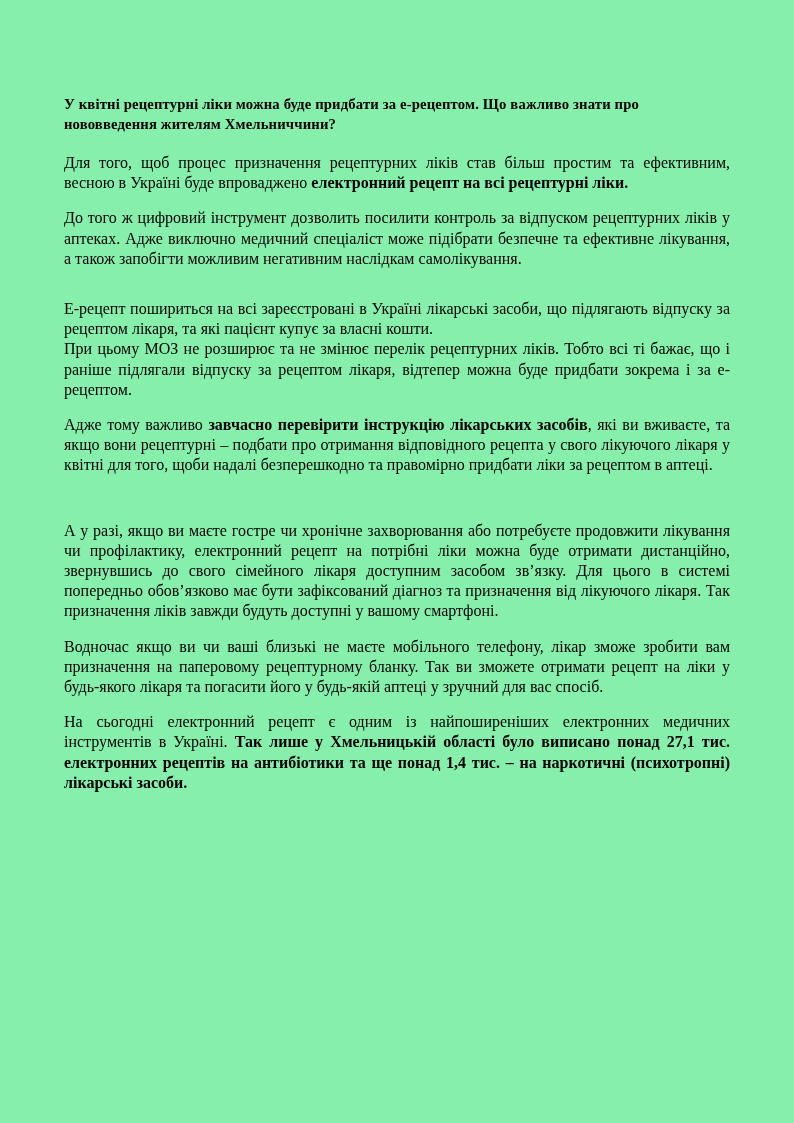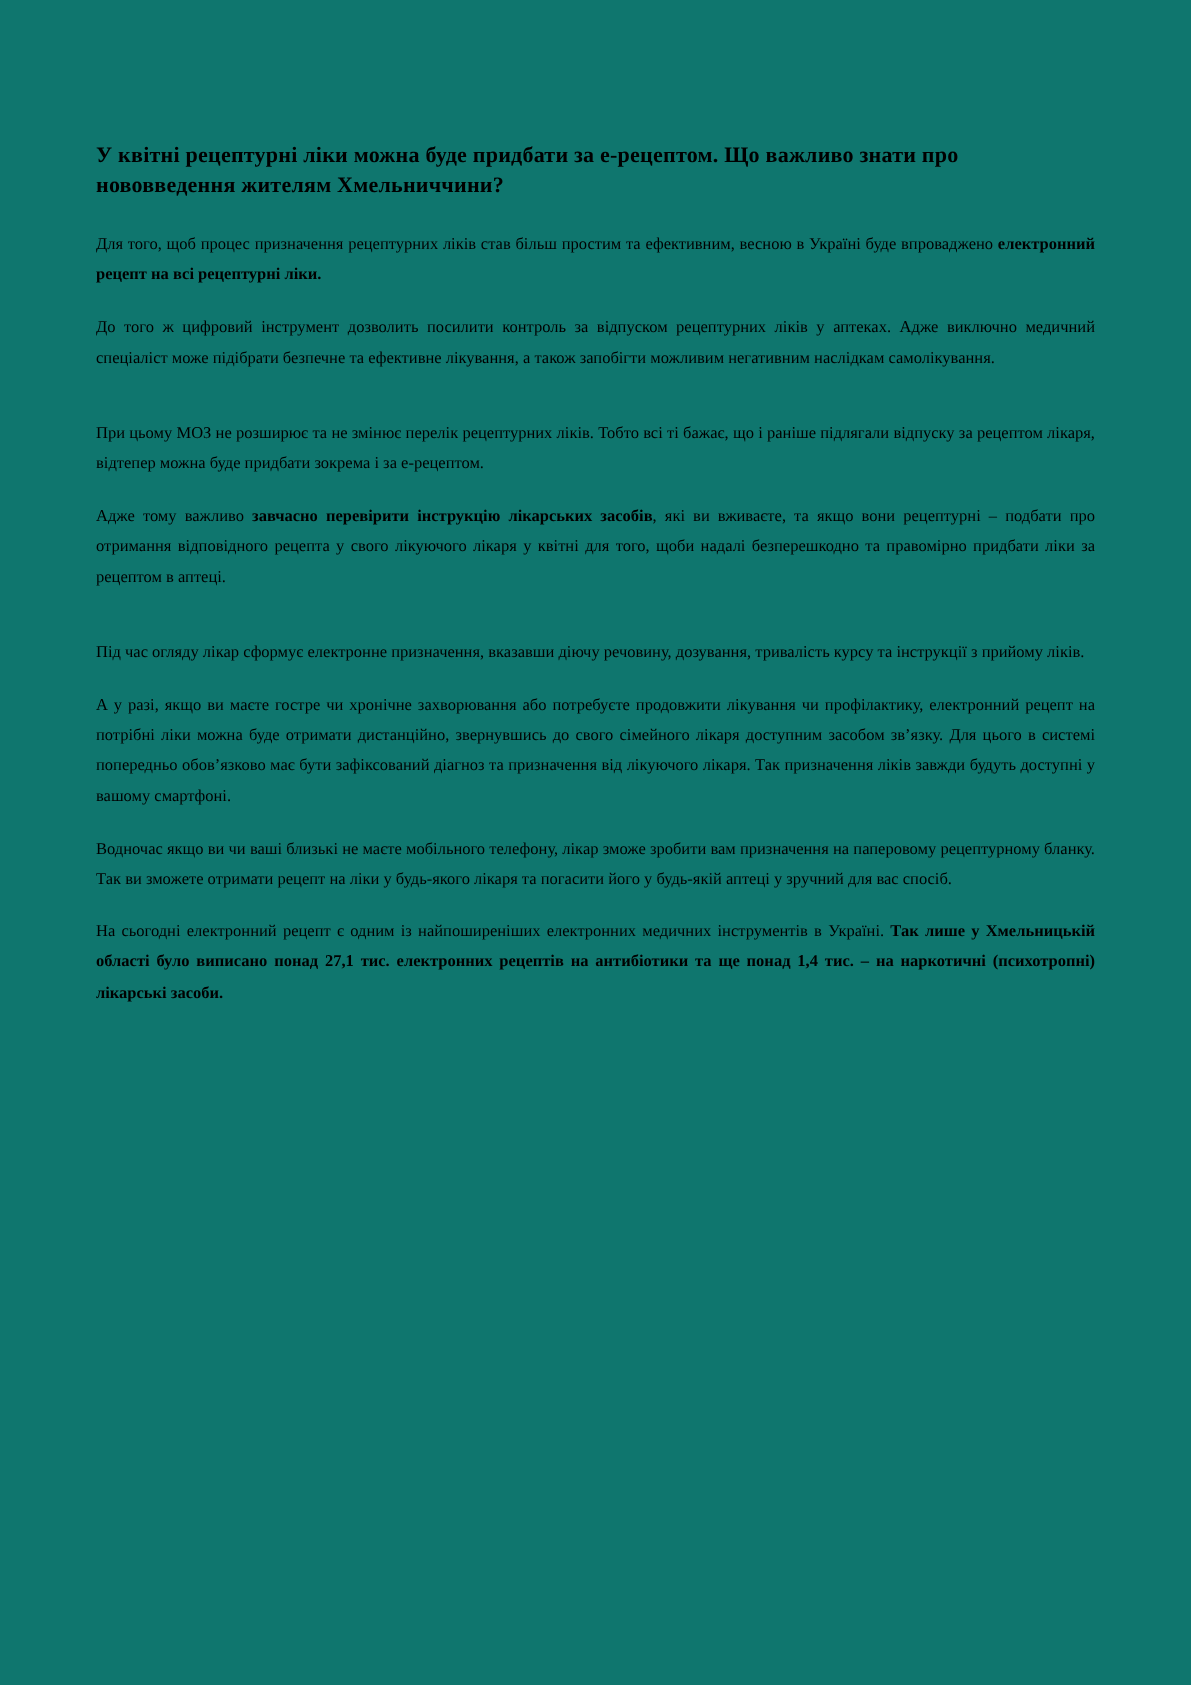--- a/index.html
+++ b/index.html
@@ -15,36 +15,36 @@
     font-family: "Liberation Serif", "DejaVu Serif", serif;
     color: #000000;
     -webkit-font-smoothing: antialiased;
   }
   .page {
     position: relative;
     width: 794px;
     height: 1123px;
     box-sizing: border-box;
     padding: 95px 64px 0 64px;
-    background: #0f766e;
+    background: #86efac;
   }
   .doc-body {
     width: 666px;
   }
   h1.doc-title {
     font-size: 14.7px;
     line-height: 19.5px;
     font-weight: bold;
     margin: 0 0 0 0;
     text-align: left;
     letter-spacing: 0.01em;
     font-family: "Liberation Serif", "DejaVu Serif", serif;
   }
   p.para {
-    font-size: 11px;
+    font-size: 16px;
     line-height: 20.2px;
     margin: 0;
     text-align: justify;
     text-justify: inter-word;
     font-family: "Liberation Serif", "DejaVu Serif", serif;
     hyphens: none;
   }
   
   .gap-title { height: 19px; }
   .gap-para  { height: 15px; }
@@ -63,31 +63,31 @@
     <div class="gap-title"></div>
 
     <p class="para"><span>Для того, щоб процес призначення рецептурних ліків став більш простим та ефективним, весною в Україні буде впроваджено </span><b>електронний рецепт на всі рецептурні ліки.</b></p>
     <div class="gap-para"></div>
 
     <p class="para"><span>До того ж цифровий інструмент дозволить посилити контроль за відпуском рецептурних ліків у аптеках. Адже виключно медичний спеціаліст може підібрати безпечне та ефективне лікування, а також запобігти можливим негативним наслідкам самолікування.</span></p>
     <div class="gap-para"></div>
 
     <div class="gap-para"></div>
 
+    <p class="para"><span>Е-рецепт пошириться на всі зареєстровані в Україні лікарські засоби, що підлягають відпуску за рецептом лікаря, та які пацієнт купує за власні кошти.</span></p>
     <div class="gap-none"></div>
 
     <p class="para"><span>При цьому МОЗ не розширює та не змінює перелік рецептурних ліків. Тобто всі ті бажає, що і раніше підлягали відпуску за рецептом лікаря, відтепер можна буде придбати зокрема і за е-рецептом.</span></p>
     <div class="gap-para"></div>
 
     <p class="para"><span>Адже тому важливо </span><b>завчасно перевірити інструкцію лікарських засобів</b><span>, які ви вживаєте, та якщо вони рецептурні – подбати про отримання відповідного рецепта у свого лікуючого лікаря у квітні для того, щоби надалі безперешкодно та правомірно придбати ліки за рецептом в аптеці.</span></p>
     <div class="gap-para"></div>
 
     <div class="gap-para"></div>
 
-    <p class="para"><span>Під час огляду лікар сформує електронне призначення, вказавши діючу речовину, дозування, тривалість курсу та інструкції з прийому ліків.</span></p>
     <div class="gap-para"></div>
 
     <p class="para"><span>А у разі, якщо ви маєте гостре чи хронічне захворювання або потребуєте продовжити лікування чи профілактику, електронний рецепт на потрібні ліки можна буде отримати дистанційно, звернувшись до свого сімейного лікаря доступним засобом зв’язку. Для цього в системі попередньо обов’язково має бути зафіксований діагноз та призначення від лікуючого лікаря. Так призначення ліків завжди будуть доступні у вашому смартфоні.</span></p>
     <div class="gap-para"></div>
 
     <p class="para"><span>Водночас якщо ви чи ваші близькі не маєте мобільного телефону, лікар зможе зробити вам призначення на паперовому рецептурному бланку. Так ви зможете отримати рецепт на ліки у будь-якого лікаря та погасити його у будь-якій аптеці у зручний для вас спосіб.</span></p>
     <div class="gap-para"></div>
 
     <p class="para"><span>На сьогодні електронний рецепт є одним із найпоширеніших електронних медичних інструментів в Україні. </span><b>Так лише у Хмельницькій області було виписано понад 27,1 тис. електронних рецептів на антибіотики та ще понад 1,4 тис. – на наркотичні (психотропні) лікарські засоби.</b></p>
 

